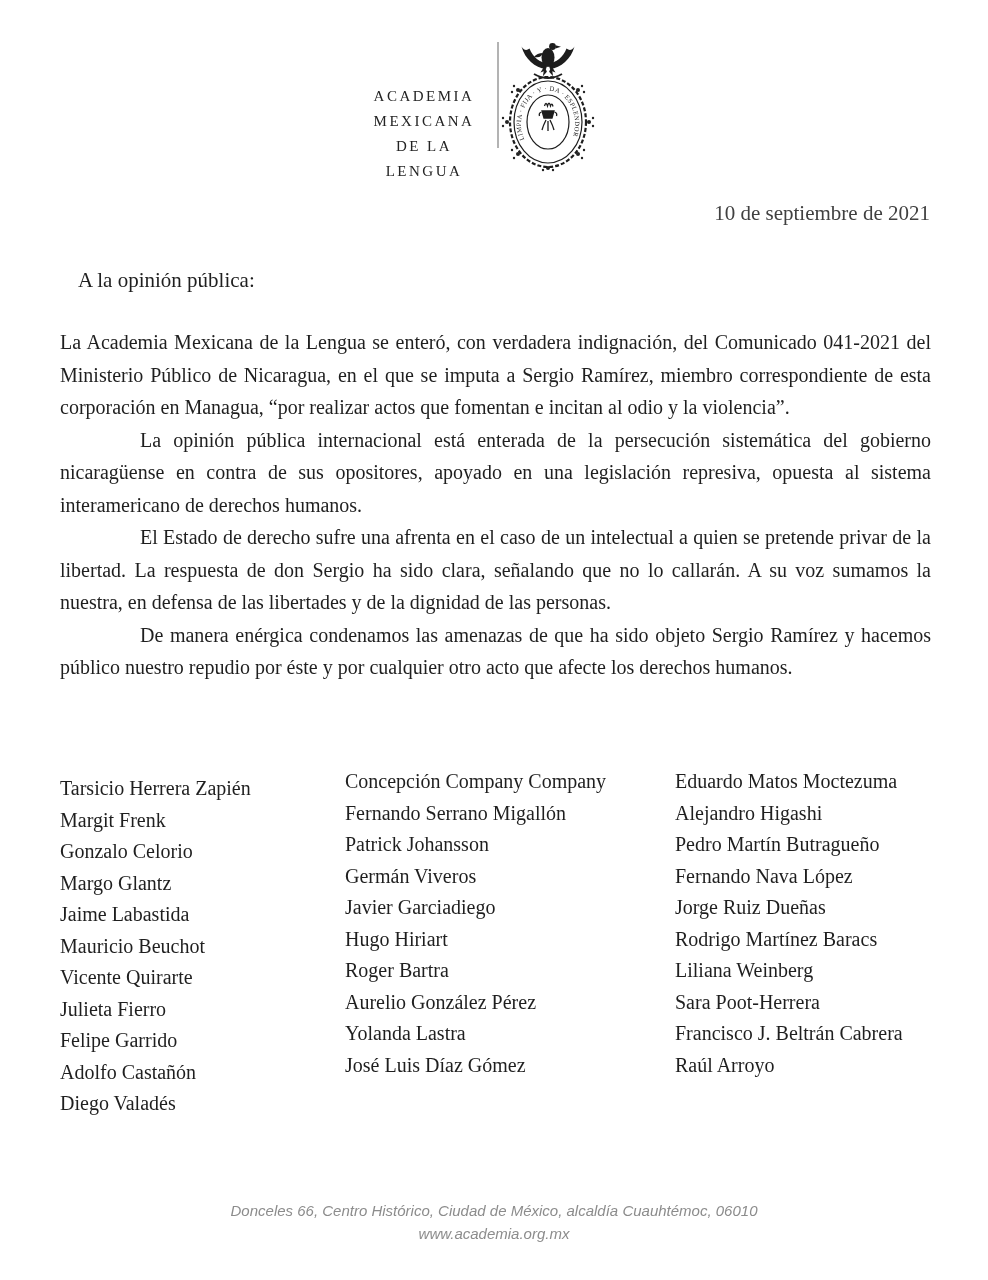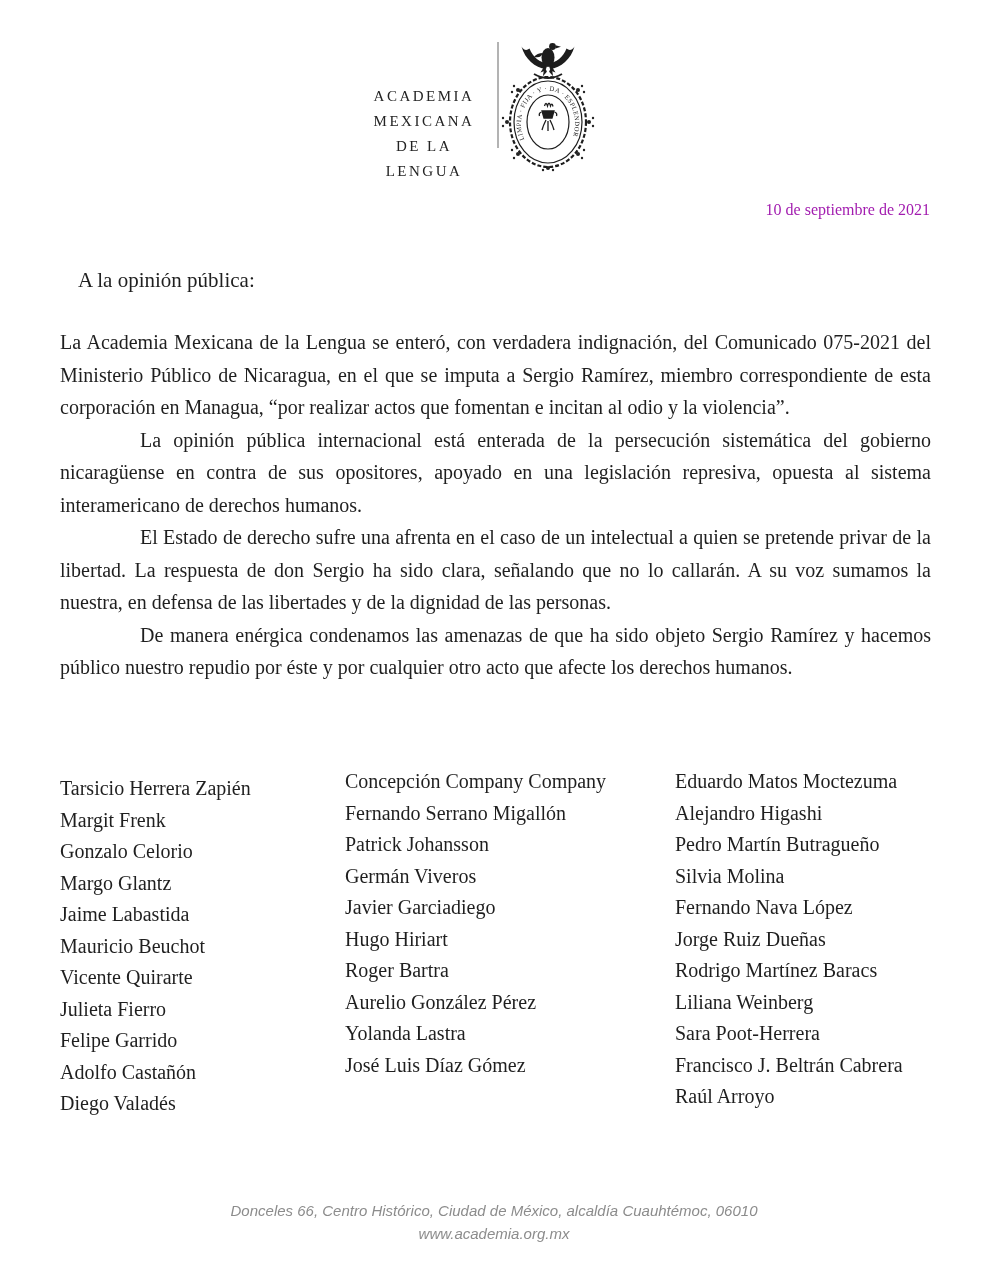--- a/index.html
+++ b/index.html
@@ -24,21 +24,21 @@
   .org-name .line { white-space:nowrap; }
   .lh-divider {
     position:absolute; left:497px; top:42px;
     width:2px; height:106px; background:#b3b3b3;
   }
   .seal { position:absolute; left:500px; top:36px; width:96px; height:136px; }
 
   
   .date-line {
     position:absolute; top:201px; right:58px;
-    font-size:16px; color:#a21caf;
+    font-size:21px; color:#404040;
   }
   .salutation {
     position:absolute; top:268px; left:60px;
     font-size:21px;
     margin-left:18px;
   }
   .letter-body {
     position:absolute; top:326px; left:60px; width:871px;
     font-size:20px; line-height:32.5px;
     text-align:justify;
@@ -157,21 +157,21 @@
         </g>
       </svg>
     </div>
   </div>
 
   <div class="date-line">10 de septiembre de 2021</div>
 
   <div class="salutation">A la opinión pública:</div>
 
   <div class="letter-body">
-    <p>La Academia Mexicana de la Lengua se enteró, con verdadera indignación, del Comunicado 075-2021 del Ministerio Público de Nicaragua, en el que se imputa a Sergio Ramírez, miembro correspondiente de esta corporación en Managua, “por realizar actos que fomentan e incitan al odio y la violencia”.</p>
+    <p>La Academia Mexicana de la Lengua se enteró, con verdadera indignación, del Comunicado 041-2021 del Ministerio Público de Nicaragua, en el que se imputa a Sergio Ramírez, miembro correspondiente de esta corporación en Managua, “por realizar actos que fomentan e incitan al odio y la violencia”.</p>
     <p class="indent">La opinión pública internacional está enterada de la persecución sistemática del gobierno nicaragüense en contra de sus opositores, apoyado en una legislación represiva, opuesta al sistema interamericano de derechos humanos.</p>
     <p class="indent">El Estado de derecho sufre una afrenta en el caso de un intelectual a quien se pretende privar de la libertad. La respuesta de don Sergio ha sido clara, señalando que no lo callarán. A su voz sumamos la nuestra, en defensa de las libertades y de la dignidad de las personas.</p>
     <p class="indent">De manera enérgica condenamos las amenazas de que ha sido objeto Sergio Ramírez y hacemos público nuestro repudio por éste y por cualquier otro acto que afecte los derechos humanos.</p>
   </div>
 
   <div class="signatories">
     <div class="sig-col c1">
         <div>Tarsicio Herrera Zapién</div>
         <div>Margit Frenk</div>
         <div>Gonzalo Celorio</div>
@@ -193,21 +193,20 @@
         <div>Hugo Hiriart</div>
         <div>Roger Bartra</div>
         <div>Aurelio González Pérez</div>
         <div>Yolanda Lastra</div>
         <div>José Luis Díaz Gómez</div>
       </div>
     <div class="sig-col c3">
         <div>Eduardo Matos Moctezuma</div>
         <div>Alejandro Higashi</div>
         <div>Pedro Martín Butragueño</div>
-        <div>Silvia Molina</div>
         <div>Fernando Nava López</div>
         <div>Jorge Ruiz Dueñas</div>
         <div>Rodrigo Martínez Baracs</div>
         <div>Liliana Weinberg</div>
         <div>Sara Poot-Herrera</div>
         <div>Francisco J. Beltrán Cabrera</div>
         <div>Raúl Arroyo</div>
       </div>
   </div>
 

